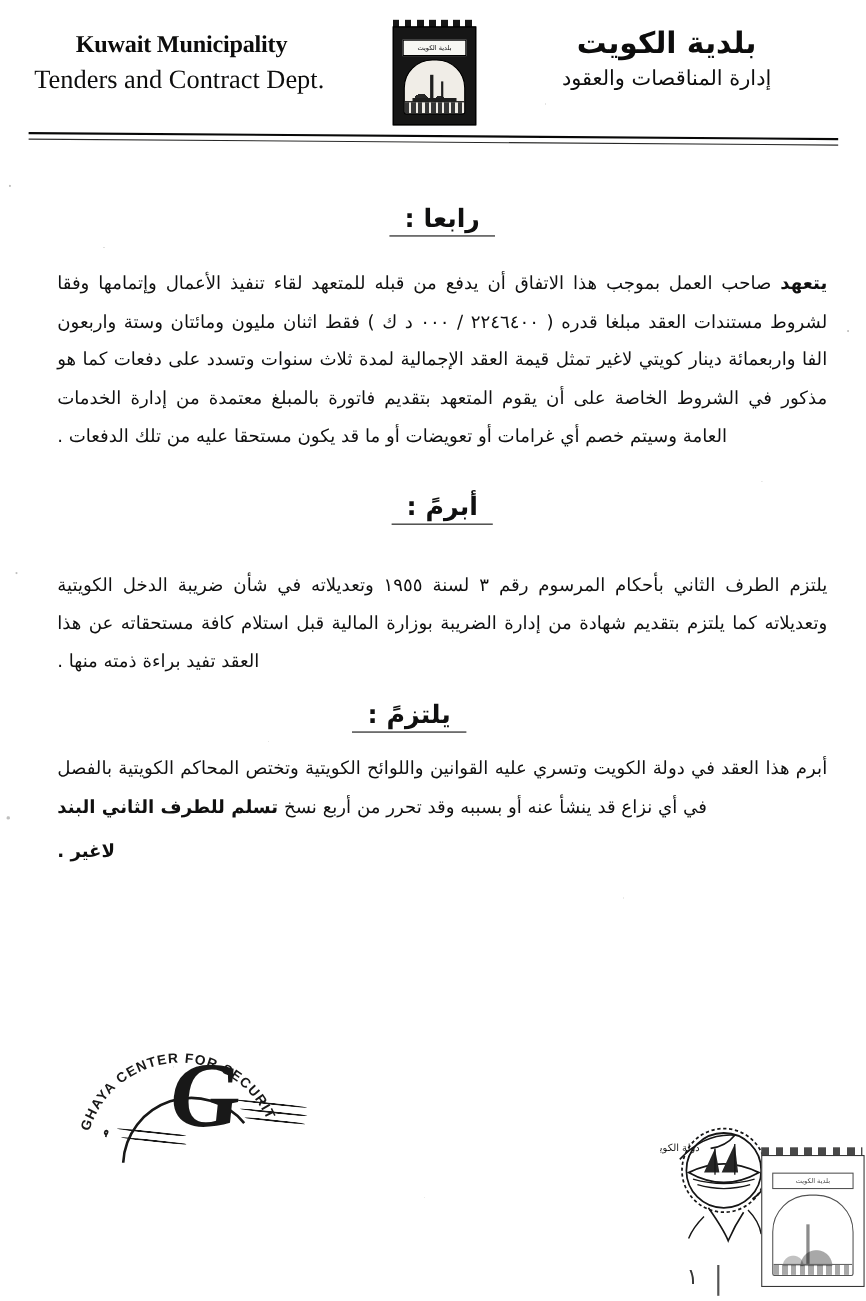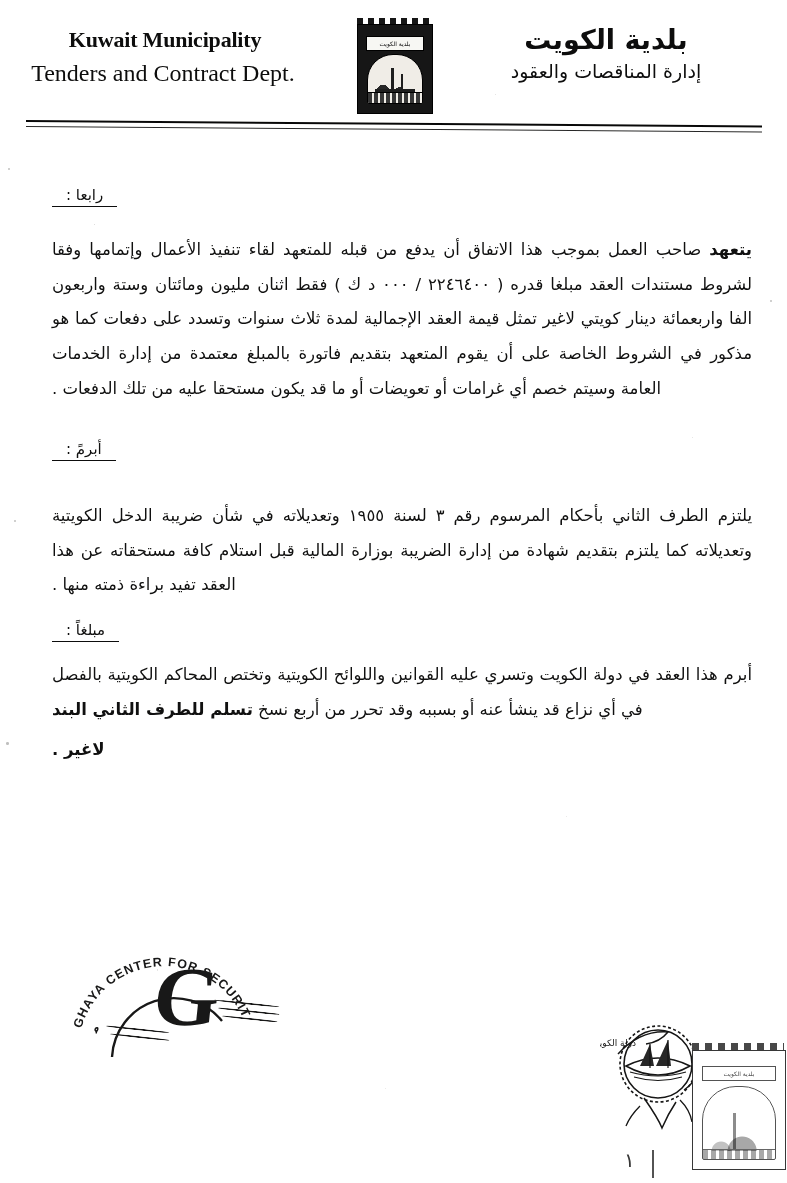--- a/index.html
+++ b/index.html
@@ -193,24 +193,24 @@
   .para {
     font-size: 16.5px;
     line-height: 2.1;
     margin: 0 0 6px 0;
     text-align: justify;
     text-align-last: left;
     direction: rtl;
   }
 
   .heading {
-    text-align: left;
-    direction: rtl;
-    font-size: 15px;
-    font-weight: 400;
+    text-align: center;
+    direction: rtl;
+    font-size: 23px;
+    font-weight: 700;
     margin: 18px 0 16px 0;
   }
   .heading span.u {
     display: inline-block;
     border-bottom: 1.6px solid #111;
     padding: 0 14px 2px 14px;
   }
   .heading.shift-right { padding-right: 60px; }
 
   .b { font-weight: 700; }
@@ -400,21 +400,21 @@
 
     <div class="heading">
       <span class="u">أبرمً :</span>
     </div>
 
     <div class="gap-md"></div>
 
     <p class="para">يلتزم الطرف الثاني بأحكام المرسوم رقم ٣ لسنة ١٩٥٥ وتعديلاته في شأن ضريبة الدخل الكويتية وتعديلاته كما يلتزم بتقديم شهادة من إدارة الضريبة بوزارة المالية قبل استلام كافة مستحقاته عن هذا العقد تفيد براءة ذمته منها .</p>
 
     <div class="heading shift-right">
-      <span class="u">مبلغاً :</span>
+      <span class="u">يلتزمً :</span>
     </div>
 
     <p class="para"><span>أبرم هذا العقد في دولة الكويت وتسري عليه القوانين واللوائح الكويتية وتختص المحاكم الكويتية بالفصل في أي نزاع قد ينشأ عنه أو بسببه وقد تحرر من أربع نسخ </span><span class="b">تسلم للطرف الثاني البند</span></p>
 
     <p class="para" style="text-align:right;font-weight:700;">لاغير .</p>
   </div>
 
   <div id="ghaya-stamp">
     <svg class="arc-text" viewBox="0 0 180 150">
       <defs>

